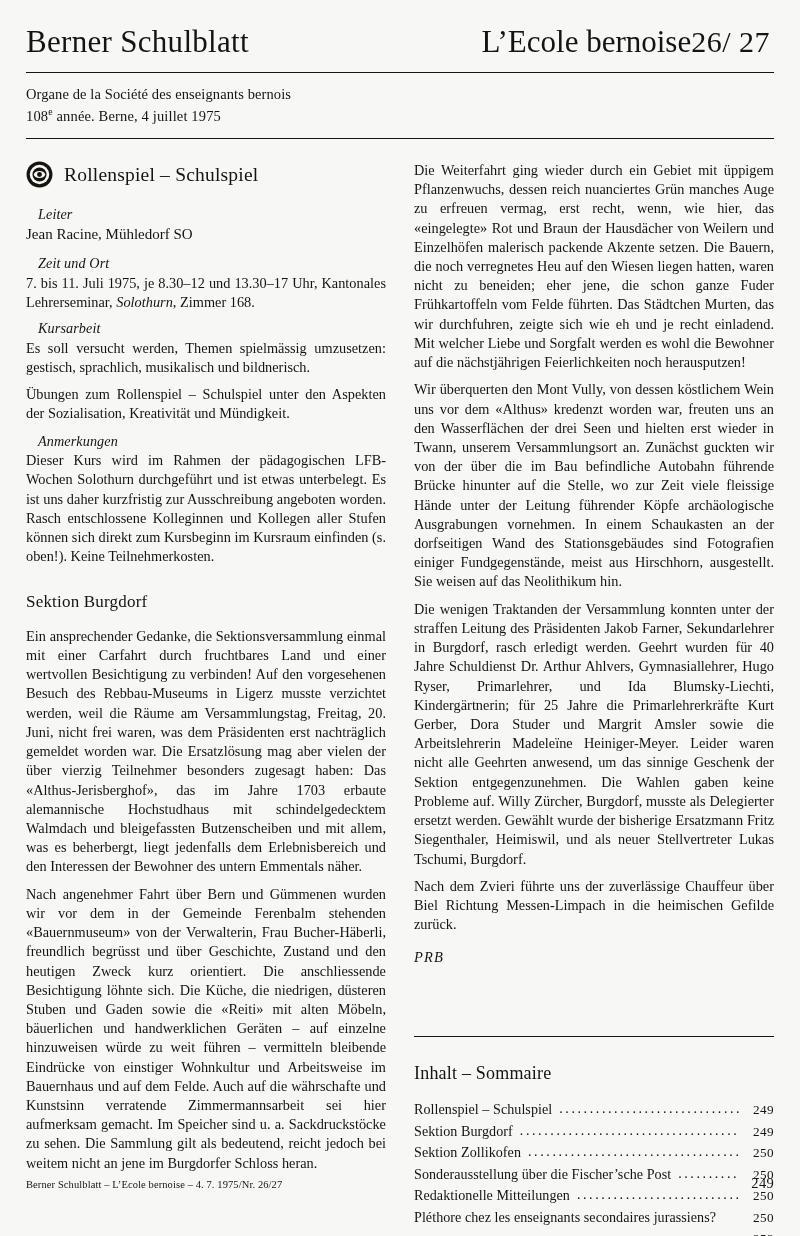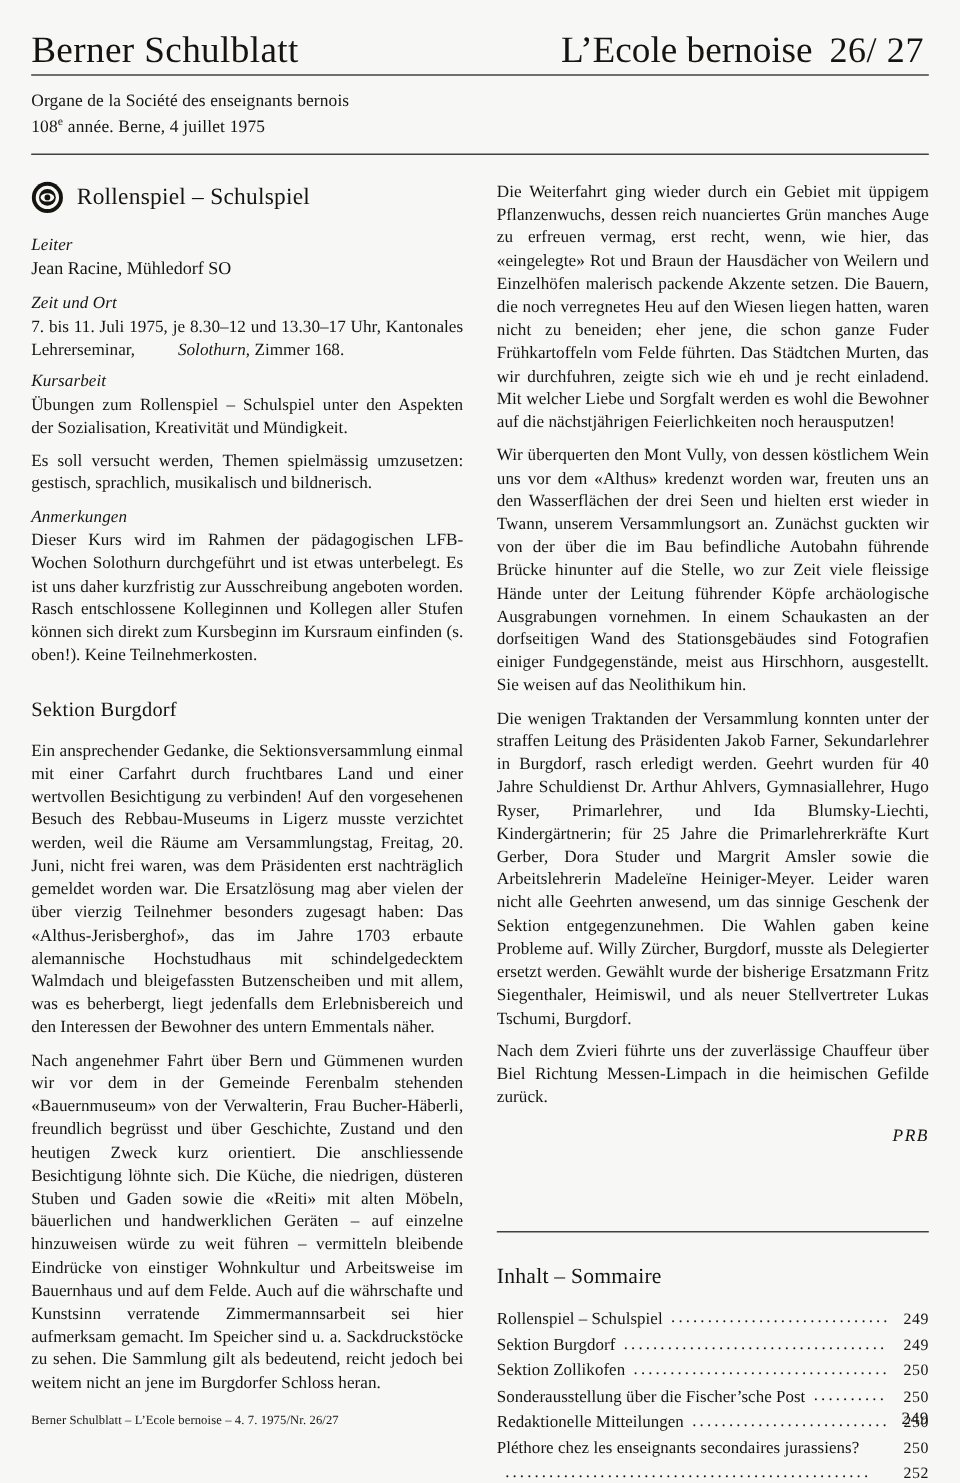--- a/index.html
+++ b/index.html
@@ -21,32 +21,31 @@
     box-sizing: border-box;
     padding: 0 26px;
   }
 
   
   .masthead {
     display: flex;
     justify-content: space-between;
     align-items: flex-end;
     padding-top: 26px;
-    padding-bottom: 3px;
+    padding-bottom: 13px;
   }
   .masthead-left {
     font-size: 31px;
     letter-spacing: 0.3px;
     line-height: 1.05;
     white-space: nowrap;
   }
   .masthead-right {
     display: flex;
     align-items: baseline;
-    gap: 14px;
     font-size: 31px;
     line-height: 1.05;
     white-space: nowrap;
     padding-right: 4px;
   }
   .issue-no {
     font-size: 30px;
     letter-spacing: 0.5px;
   }
 
@@ -88,21 +87,21 @@
     margin: 0 0 8px 0;
     font-size: 14.3px;
     line-height: 1.345;
     text-align: justify;
     -webkit-hyphens: none;
     hyphens: none;
     letter-spacing: 0.02px;
   }
   .col p.tight { margin-bottom: 7px; }
   .col p.last { margin-bottom: 16px; }
-  .it { font-style: italic; margin-left: 32px; }
+  .it { font-style: italic; }
 
   
   .article-head {
     display: flex;
     align-items: center;
     gap: 11px;
     margin-bottom: 17px;
   }
   .eye-icon {
     flex: 0 0 auto;
@@ -113,39 +112,39 @@
   .article-title {
     font-size: 19.5px;
     line-height: 1;
     letter-spacing: 0.2px;
   }
 
   .label-it {
     font-style: italic;
     font-size: 14.2px;
     line-height: 1.3;
-    margin: 0 0 1px 0;
+    margin: 0 0 1px 12px;
     letter-spacing: 0.1px;
   }
   .plain-line {
     font-size: 15px;
     line-height: 1.34;
     margin: 0 0 10px 0;
   }
 
   .section-head {
     font-size: 17px;
     line-height: 1.2;
     margin: 26px 0 14px 0;
     letter-spacing: 0.2px;
   }
 
   .sig {
     display: block;
-    text-align: right;
+    text-align: left;
     font-style: italic;
     font-size: 14.5px;
     letter-spacing: 1.2px;
     margin-top: -1px;
   }
 
   
   .toc-wrap {
     margin-top: 70px;
   }
@@ -245,22 +244,22 @@
         <div class="article-title">Rollenspiel – Schulspiel</div>
       </div>
 
       <div class="label-it">Leiter</div>
       <div class="plain-line">Jean Racine, Mühledorf SO</div>
 
       <div class="label-it">Zeit und Ort</div>
       <p class="tight"><span>7. bis 11. Juli 1975, je 8.30–12 und 13.30–17 Uhr, Kantonales Lehrerseminar, </span><span class="it">Solothurn</span><span>, Zimmer 168.</span></p>
 
       <div class="label-it">Kursarbeit</div>
+      <p>Es soll versucht werden, Themen spielmässig umzusetzen: gestisch, sprachlich, musikalisch und bildnerisch.</p>
       <p>Übungen zum Rollenspiel – Schulspiel unter den Aspekten der Sozialisation, Kreativität und Mündigkeit.</p>
-      <p>Es soll versucht werden, Themen spielmässig umzusetzen: gestisch, sprachlich, musikalisch und bildnerisch.</p>
 
       <div class="label-it">Anmerkungen</div>
       <p>Dieser Kurs wird im Rahmen der pädagogischen LFB-Wochen Solothurn durchgeführt und ist etwas unterbelegt. Es ist uns daher kurzfristig zur Ausschreibung angeboten worden. Rasch entschlossene Kolleginnen und Kollegen aller Stufen können sich direkt zum Kursbeginn im Kursraum einfinden (s. oben!). Keine Teilnehmerkosten.</p>
 
       <div class="section-head">Sektion Burgdorf</div>
       <p>Ein ansprechender Gedanke, die Sektionsversammlung einmal mit einer Carfahrt durch fruchtbares Land und einer wertvollen Besichtigung zu verbinden! Auf den vorgesehenen Besuch des Rebbau-Museums in Ligerz musste verzichtet werden, weil die Räume am Versammlungstag, Freitag, 20. Juni, nicht frei waren, was dem Präsidenten erst nachträglich gemeldet worden war. Die Ersatzlösung mag aber vielen der über vierzig Teilnehmer besonders zugesagt haben: Das «Althus-Jerisberghof», das im Jahre 1703 erbaute alemannische Hochstudhaus mit schindelgedecktem Walmdach und bleigefassten Butzenscheiben und mit allem, was es beherbergt, liegt jedenfalls dem Erlebnisbereich und den Interessen der Bewohner des untern Emmentals näher.</p>
       <p class="last">Nach angenehmer Fahrt über Bern und Gümmenen wurden wir vor dem in der Gemeinde Ferenbalm stehenden «Bauernmuseum» von der Verwalterin, Frau Bucher-Häberli, freundlich begrüsst und über Geschichte, Zustand und den heutigen Zweck kurz orientiert. Die anschliessende Besichtigung löhnte sich. Die Küche, die niedrigen, düsteren Stuben und Gaden sowie die «Reiti» mit alten Möbeln, bäuerlichen und handwerklichen Geräten – auf einzelne hinzuweisen würde zu weit führen – vermitteln bleibende Eindrücke von einstiger Wohnkultur und Arbeitsweise im Bauernhaus und auf dem Felde. Auch auf die währschafte und Kunstsinn verratende Zimmermannsarbeit sei hier aufmerksam gemacht. Im Speicher sind u. a. Sackdruckstöcke zu sehen. Die Sammlung gilt als bedeutend, reicht jedoch bei weitem nicht an jene im Burgdorfer Schloss heran.</p>
     </div>
 
     <div class="col">

